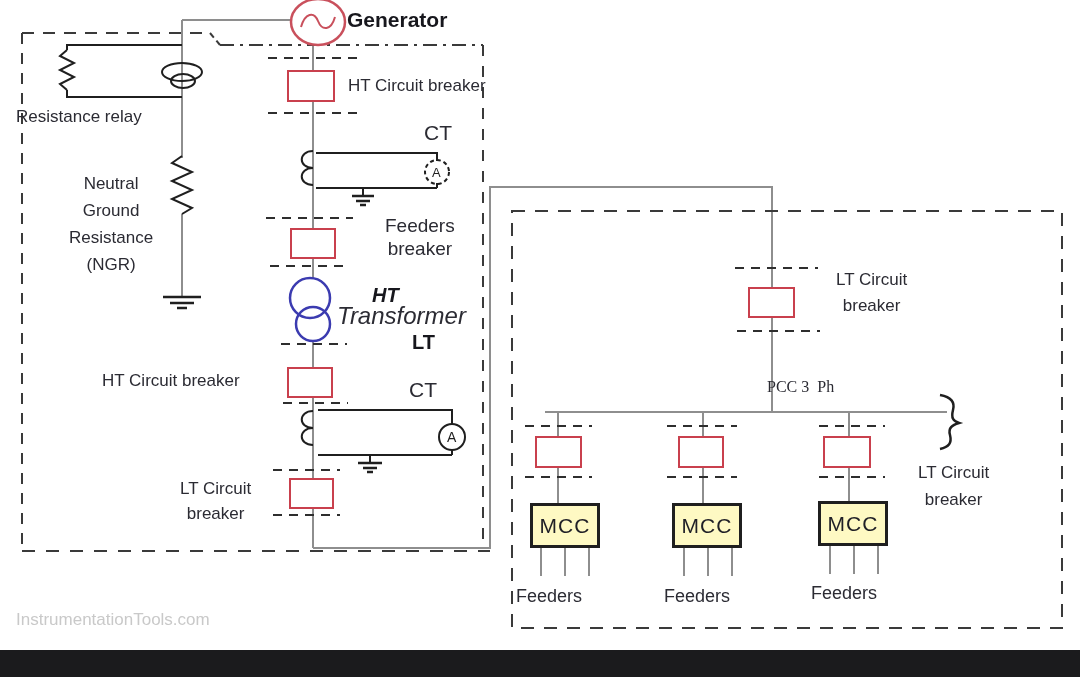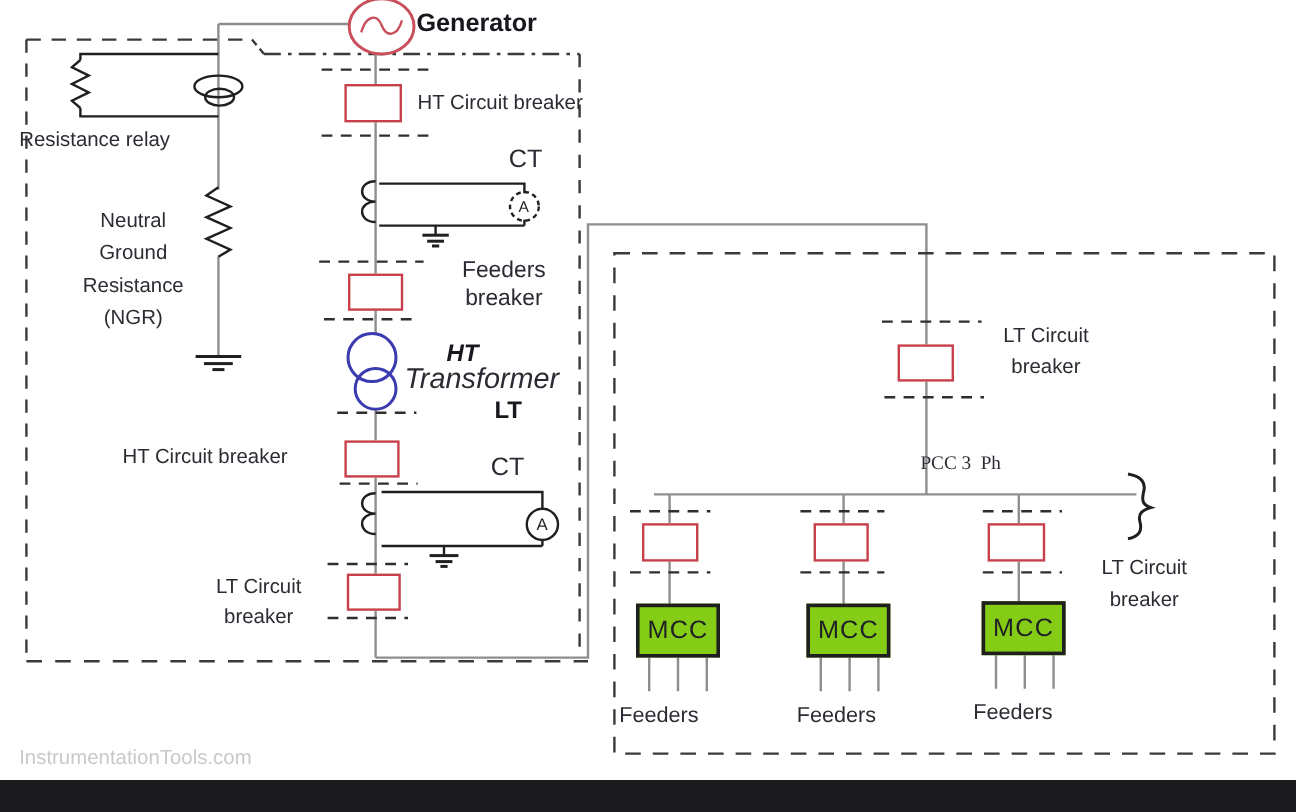--- a/index.html
+++ b/index.html
@@ -9,26 +9,26 @@
   }
   #linework{position:absolute;left:0;top:0;}
   .lbl{position:absolute;white-space:nowrap;font-size:17px;line-height:22px;color:#2b2b33;text-align:center;}
   .multiline{white-space:pre-line;}
   .pre{white-space:pre;}
   .bold{font-weight:bold;color:#17171d;}
   .breaker{
     position:absolute;box-sizing:border-box;border:2px solid #c9404d;background:#ffffff;
   }
   .mccbox{
-    position:absolute;box-sizing:border-box;border:3px solid #1f1f1f;background:#84cc16;
+    position:absolute;box-sizing:border-box;border:3px solid #1f1f1f;background:#fef9c3;
     display:flex;align-items:center;justify-content:center;
     font-size:21px;letter-spacing:1px;color:#1f1f26;
   }
   .feeders{font-size:18px;}
-  .watermark{position:absolute;left:16px;top:610px;font-size:17px;color:#c9c9c9;margin-top:12px;}
+  .watermark{position:absolute;left:16px;top:610px;font-size:17px;color:#c9c9c9;}
   .footerbar{position:absolute;left:0;top:650px;width:1080px;height:27px;background:#1b1b1d;}
   svg text{font-family:"Liberation Sans",sans-serif;}
 </style>
 </head>
 <body>
 
 <div id="canvas">
 
   <svg id="linework" width="1080" height="677" viewBox="0 0 1080 677">
 

